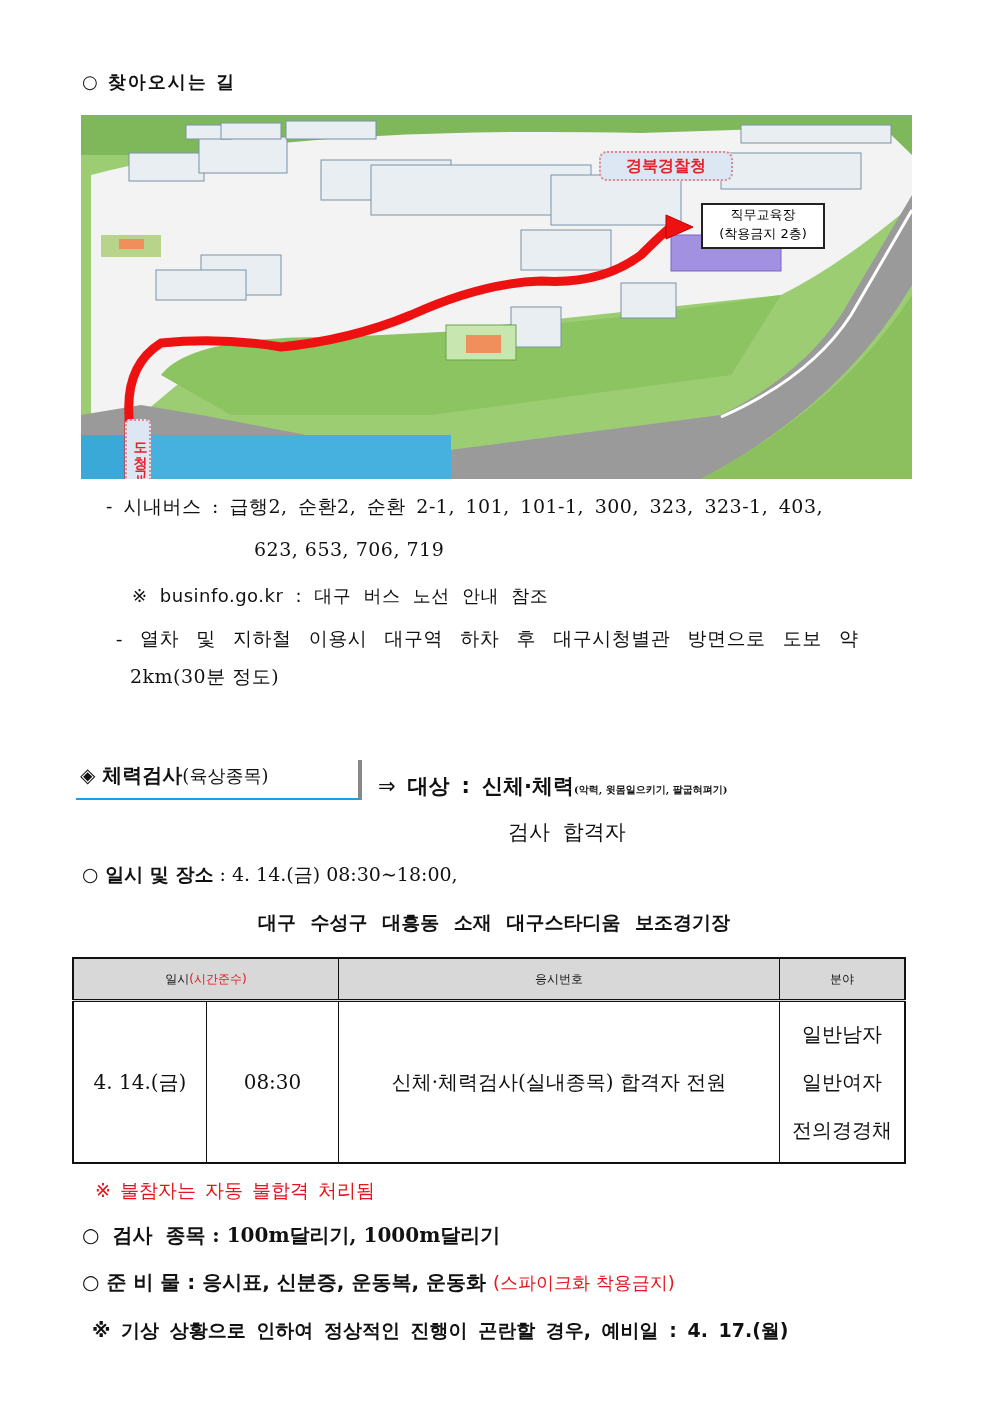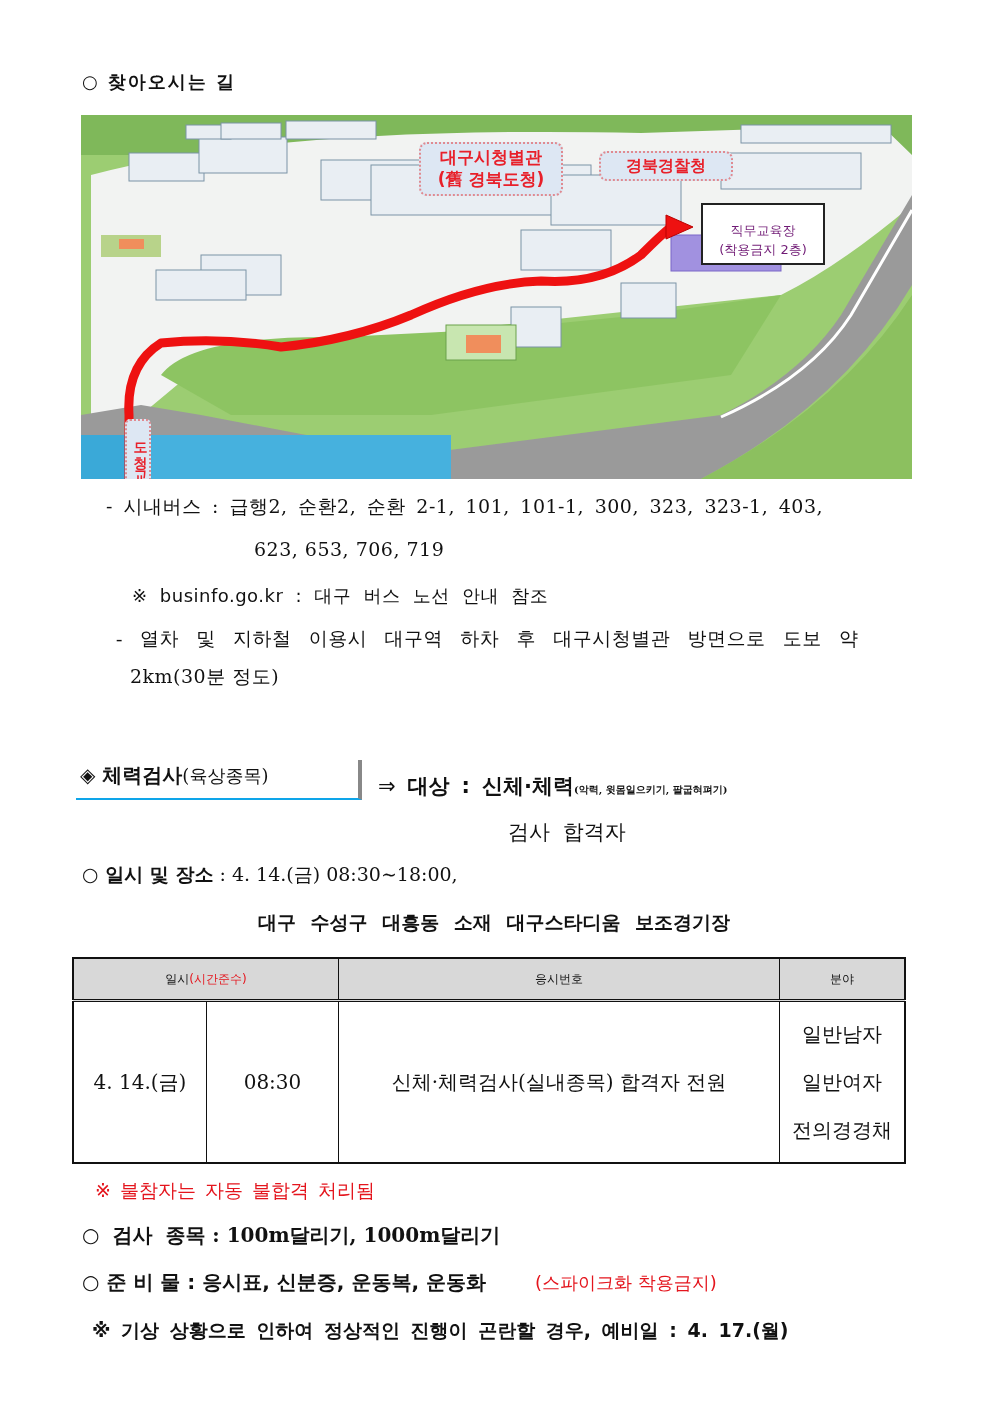--- a/index.html
+++ b/index.html
@@ -11,21 +11,21 @@
 
   
   .map { left: 81px; top: 115px; width: 831px; height: 364px; overflow: hidden; background: #8fc26a; }
   .map svg { display: block; }
   .lbl { position: absolute; font-family: "DejaVu Sans", sans-serif; font-weight: bold; color: #e8202a; text-align: center;
          background: #dde7f3; border: 2px dotted #e08a90; border-radius: 8px; }
   .lbl-city { left: 338px; top: 27px; width: 140px; height: 48px; font-size: 17px; line-height: 22px; padding-top: 2px; }
   .lbl-police { left: 518px; top: 36px; width: 130px; height: 26px; font-size: 16px; line-height: 26px; }
   .lbl-bridge { left: 44px; top: 304px; width: 22px; height: 60px; font-size: 14px; line-height: 16px; writing-mode: vertical-rl; padding: 3px 0; border-radius: 5px; }
   .lbl-train { left: 620px; top: 88px; width: 120px; height: 42px; background: #fff; border: 2px solid #222; border-radius: 0;
-               color: #701a75; font-weight: normal; font-size: 13px; line-height: 19px; padding-top: 16px; }
+               color: #000000; font-weight: normal; font-size: 13px; line-height: 19px; padding-top: 0; }
 
   
   .row { font-size: 19px; letter-spacing: 0.5px; white-space: nowrap; }
   .r1 { left: 106px; top: 494px; word-spacing: 4px; }
   .r2 { left: 254px; top: 538px; }
   .r3 { left: 132px; top: 584px; font-family: "DejaVu Sans", sans-serif; font-size: 18px; word-spacing: 6px; }
   .r4 { left: 116px; top: 626px; word-spacing: 12px; font-family: Liberation Serif, serif; }
   .r5 { left: 130px; top: 664px; }
 
   
@@ -49,21 +49,21 @@
   table.sched thead tr th { border-bottom: 3px double #111; }
   table.sched { border: 2px solid #111; }
   .red { color: #e4151d; }
   table.sched td { height: 158px; }
   .fields div { line-height: 48px; }
 
   .note-red { left: 95px; top: 1178px; font-family: "DejaVu Sans", sans-serif; font-size: 19px; color: #e4151d; word-spacing: 3px; }
   .items { left: 82px; top: 1222px; font-size: 20px; white-space: nowrap; }
   .items .lead, .prep .lead { font-family: "DejaVu Sans", sans-serif; font-weight: bold; word-spacing: 6px; }
   .prep { left: 82px; top: 1269px; font-size: 20px; white-space: nowrap; font-family: "DejaVu Sans", sans-serif; font-weight: bold; }
-  .prep .warn { color: #e4151d; font-weight: normal; font-size: 18px; margin-left: 42px; }
+  .prep .warn { color: #e4151d; font-weight: normal; font-size: 18px; }
   .weather { left: 92px; top: 1318px; font-family: "DejaVu Sans", sans-serif; font-weight: bold; font-size: 19px; white-space: nowrap; word-spacing: 4px; }
 </style>
 </head>
 <body>
 
 <div class="abs h1">
   <span class="circ">○</span><span>찾아오시는 길</span>
 </div>
 
 <div class="abs map">
@@ -102,24 +102,20 @@
     </g>
     <rect x="590" y="120" width="110" height="36" fill="#a191e0" stroke="#7a66c8"></rect>
     <rect x="365" y="210" width="70" height="35" fill="#c8e6b0" stroke="#6aa14a"></rect>
     <rect x="385" y="220" width="35" height="18" fill="#f08e5c"></rect>
     <rect x="20" y="120" width="60" height="22" fill="#b8d38a"></rect>
     <rect x="38" y="124" width="25" height="10" fill="#f08e5c"></rect>
 
     <path d="M48 364 L48 300 Q45 250 80 228 Q140 222 200 232 Q270 225 330 200 Q400 168 460 166 Q520 170 560 140 Q580 120 590 112" stroke="#ee1111" stroke-width="9" fill="none" stroke-linecap="round"></path>
     <polygon points="585,100 612,112 585,124" fill="#ee1111" stroke="#b00" stroke-width="1"></polygon>
   </svg>
-  <div class="lbl lbl-city">
-    <div>대구시청별관</div>
-    <div>(舊 경북도청)</div>
-  </div>
   <div class="lbl lbl-police">경북경찰청</div>
   <div class="lbl lbl-train">
     <div>직무교육장</div>
     <div>(착용금지 2층)</div>
   </div>
   <div class="lbl lbl-bridge">도청교</div>
 </div>
 
 <div class="abs row r1">- 시내버스 : 급행2, 순환2, 순환 2-1,  101, 101-1, 300, 323, 323-1, 403,</div>
 <div class="abs row r2">623, 653, 706, 719</div>

